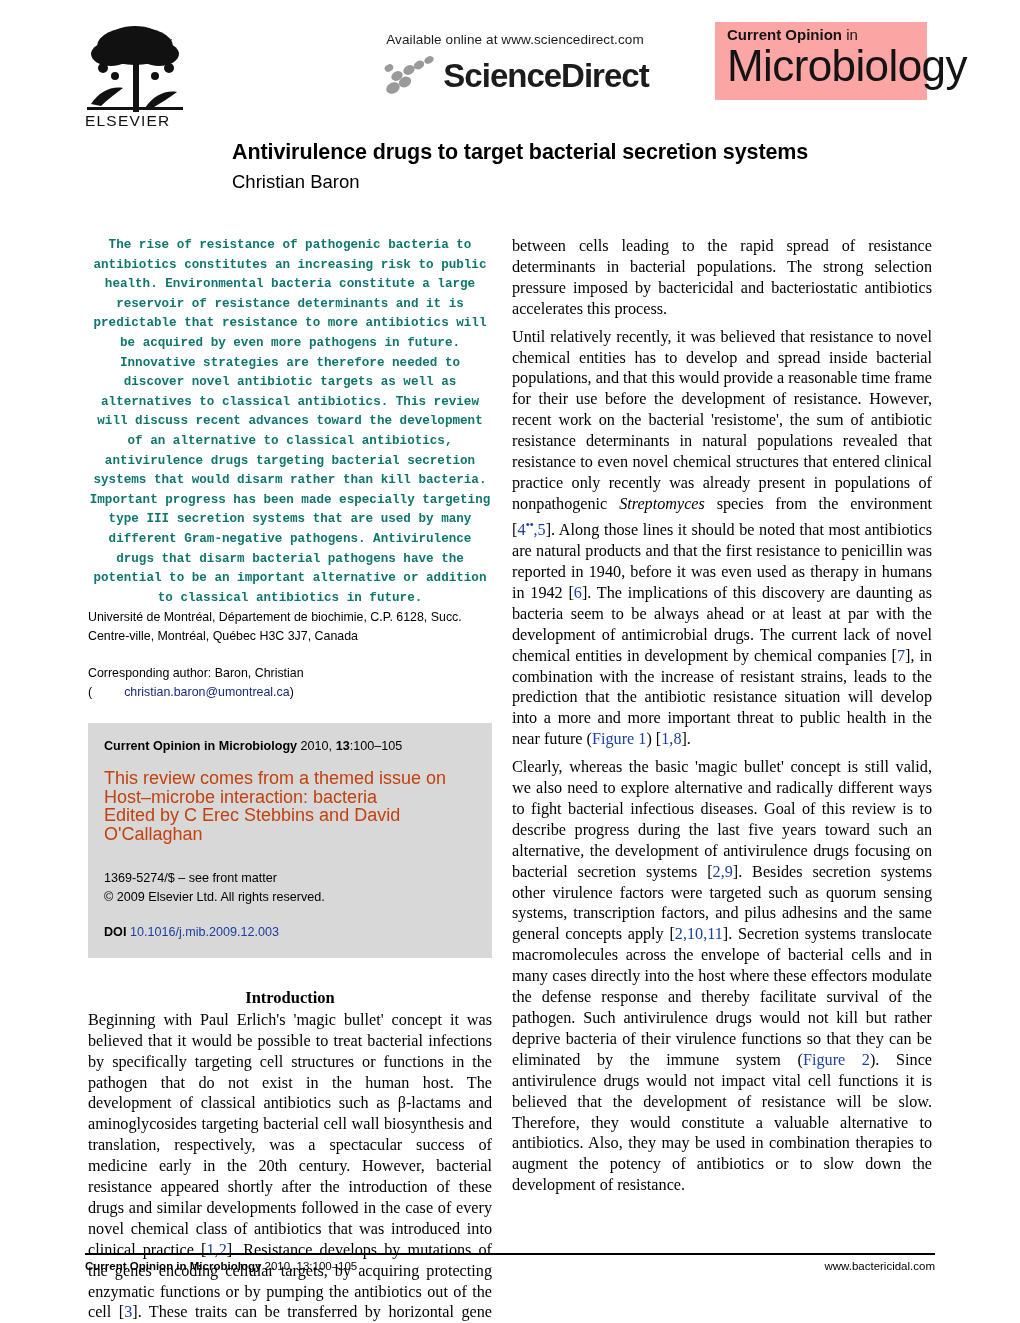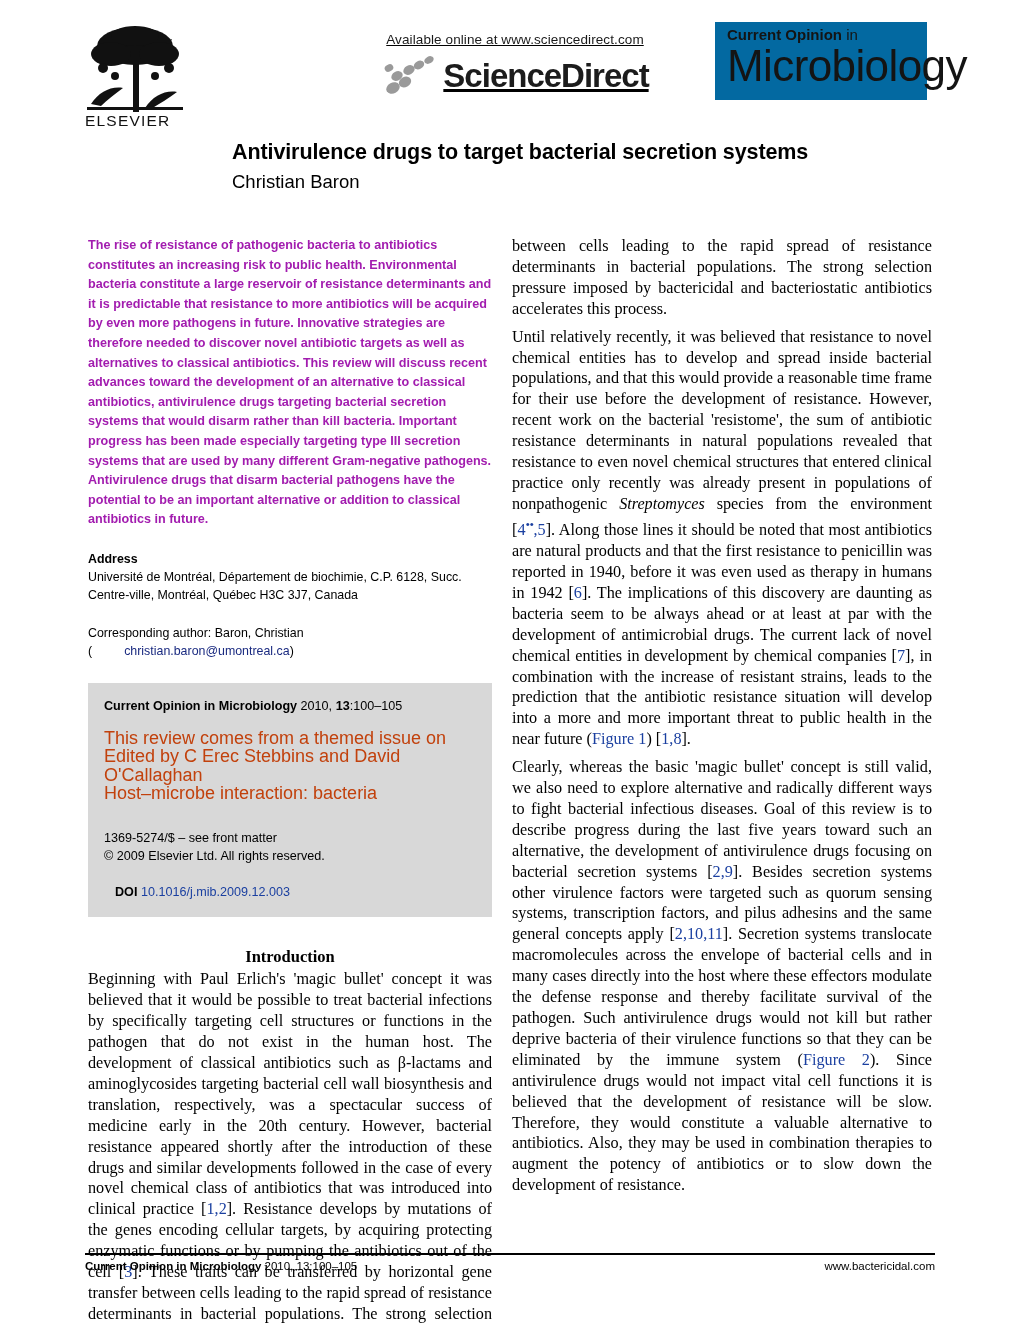--- a/index.html
+++ b/index.html
@@ -51,21 +51,20 @@
     line-height: 1;
   }
 
   
   .sd-block {
     position: absolute;
     left: 250px;
     top: 10px;
     width: 360px;
     text-align: center;
-    text-decoration: underline;
   }
   .sd-available {
     font-family: "Liberation Sans", sans-serif;
     font-size: 13.5px;
     color: #1a1a1a;
     letter-spacing: 0.1px;
     white-space: nowrap;
   }
   .sd-logo-row {
     display: flex;
@@ -87,21 +86,21 @@
     line-height: 1;
   }
 
   
   .com-badge {
     position: absolute;
     left: 630px;
     top: 0px;
     width: 212px;
     height: 78px;
-    background: #0369a1;
+    background: #fca5a5;
     padding: 5px 0 0 12px;
     box-sizing: border-box;
   }
   .com-line1 {
     font-family: "Liberation Sans", sans-serif;
     font-weight: bold;
     font-size: 15px;
     color: #141414;
     line-height: 1.1;
   }
@@ -147,25 +146,25 @@
   }
   .col-right {
     position: absolute;
     left: 512px;
     top: 236px;
     width: 420px;
   }
 
   
   .abstract {
-    font-family: Liberation Sans, sans-serif;
+    font-family: Liberation Mono, monospace;
     font-size: 12.6px;
     line-height: 19.6px;
-    color: #a21caf;
-    text-align: left;
+    color: #0f766e;
+    text-align: center;
     font-weight: 600;
   }
 
   .addr-head {
     font-family: "Liberation Sans", sans-serif;
     font-size: 12.4px;
     font-weight: bold;
     margin-top: 20px;
     line-height: 18px;
   }
@@ -214,21 +213,20 @@
     font-size: 12.6px;
     line-height: 18.5px;
     color: #000;
     margin-top: 26px;
   }
   .gb-doi {
     font-family: "Liberation Sans", sans-serif;
     font-size: 12.6px;
     line-height: 18.5px;
     margin-top: 17px;
-    margin-left: 11px;
   }
   .gb-doi b { font-weight: bold; color: #000; }
   .doi-link { color: #1a3fa0; text-decoration: none; }
 
   
   .section-head {
     font-family: Liberation Serif, serif;
     font-weight: bold;
     font-size: 16.5px;
     color: #000;
@@ -336,33 +334,32 @@
 
   <div class="title-block">
     <div class="article-title">Antivirulence drugs to target bacterial secretion systems</div>
     <div class="article-author">Christian Baron</div>
   </div>
 
   <div class="col-left">
 
     <div class="abstract">The rise of resistance of pathogenic bacteria to antibiotics constitutes an increasing risk to public health. Environmental bacteria constitute a large reservoir of resistance determinants and it is predictable that resistance to more antibiotics will be acquired by even more pathogens in future. Innovative strategies are therefore needed to discover novel antibiotic targets as well as alternatives to classical antibiotics. This review will discuss recent advances toward the development of an alternative to classical antibiotics, antivirulence drugs targeting bacterial secretion systems that would disarm rather than kill bacteria. Important progress has been made especially targeting type III secretion systems that are used by many different Gram-negative pathogens. Antivirulence drugs that disarm bacterial pathogens have the potential to be an important alternative or addition to classical antibiotics in future.</div>
 
-    <div class="addr-head">Address</div>
     <div class="addr-body">Université de Montréal, Département de biochimie, C.P. 6128, Succ.</div>
     <div class="addr-body">Centre-ville, Montréal, Québec H3C 3J7, Canada</div>
 
     <div class="corr"><span>Corresponding author: Baron, Christian (</span><a class="email-link" href="#">christian.baron@umontreal.ca</a><span>)</span></div>
 
     <div class="grey-box">
       <div class="gb-line-journal"><b>Current Opinion in Microbiology</b><span> 2010, </span><b>13</b><span>:100–105</span></div>
 
       <div class="gb-para">
         <div>This review comes from a themed issue on</div>
+        <div>Host–microbe interaction: bacteria</div>
         <div>Edited by C Erec Stebbins and David O'Callaghan</div>
-        <div>Host–microbe interaction: bacteria</div>
       </div>
 
       <div class="gb-para2">
         <div>1369-5274/$ – see front matter</div>
         <div>© 2009 Elsevier Ltd. All rights reserved.</div>
       </div>
 
       <div class="gb-doi"><b>DOI</b> <a class="doi-link" href="#">10.1016/j.mib.2009.12.003</a></div>
     </div>
 

